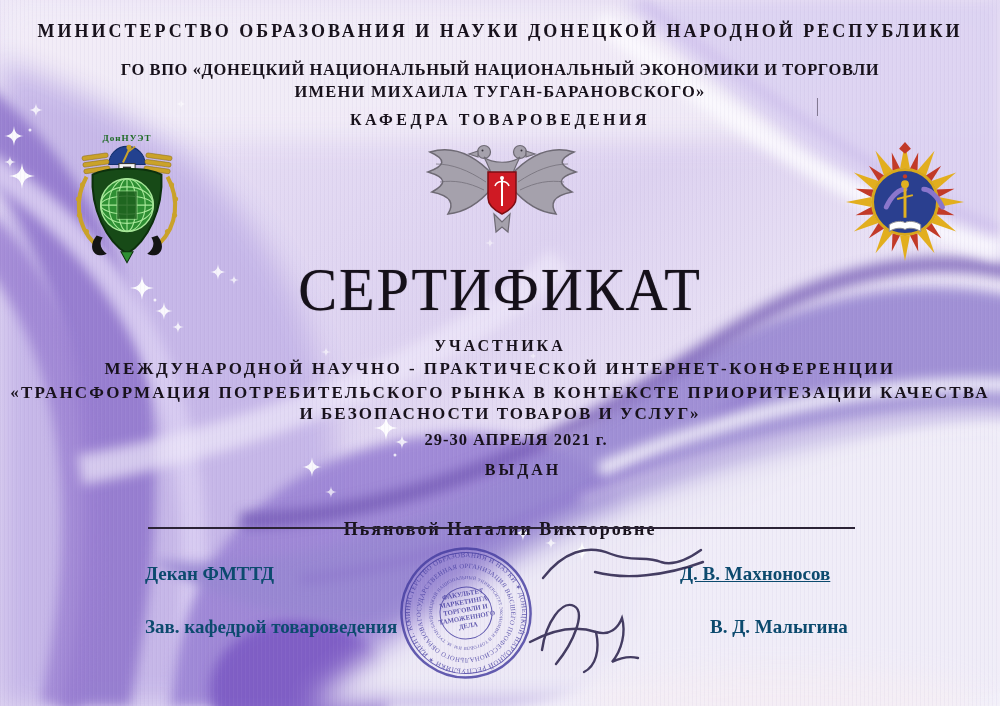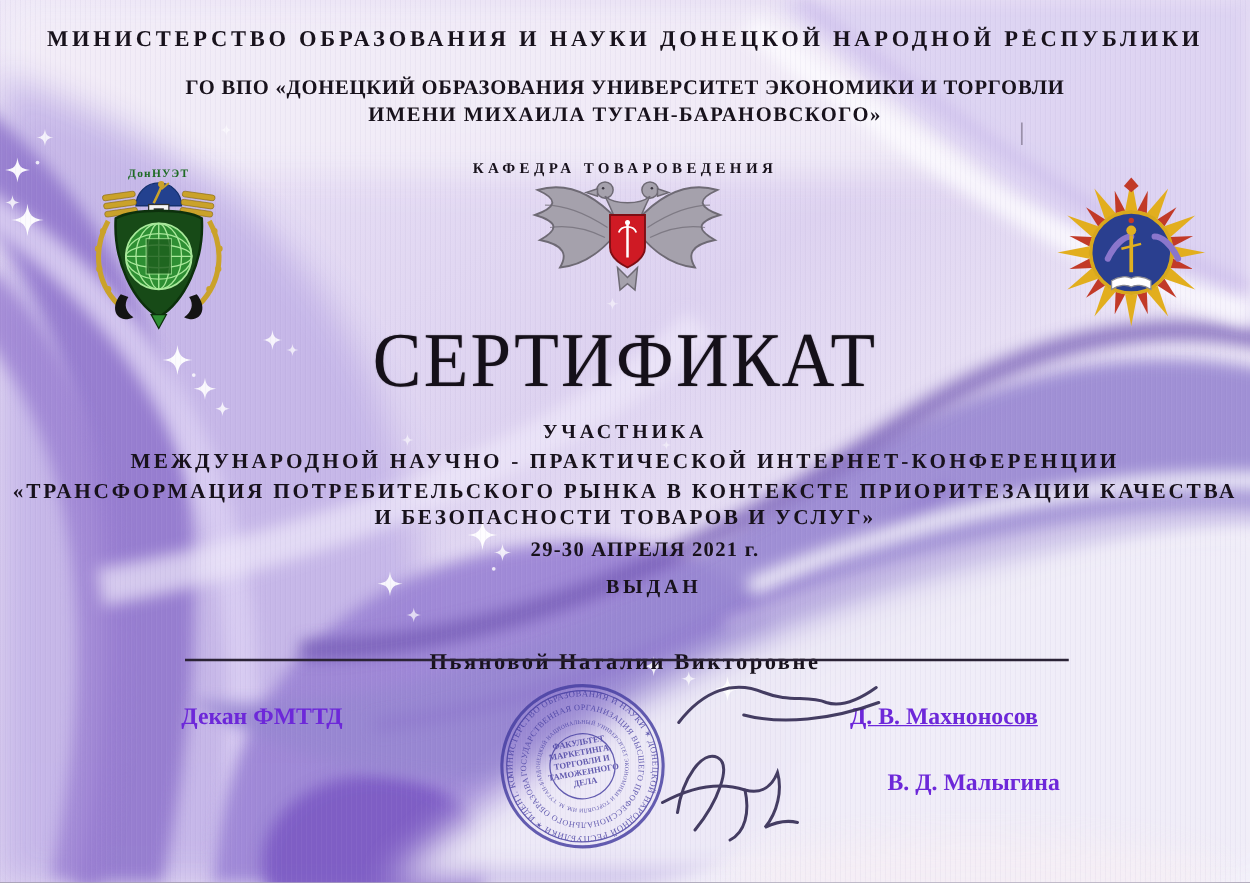--- a/index.html
+++ b/index.html
@@ -11,32 +11,32 @@
   }
   svg{display:block;}
   .bg{position:absolute;inset:0;}
   .texture{position:absolute;inset:0;pointer-events:none;
     background:repeating-linear-gradient(90deg,rgba(110,92,160,.05) 0 1px,rgba(255,255,255,.04) 1px 2px,transparent 2px 4px);}
   .ctext{position:absolute;left:0;width:100%;text-align:center;line-height:1;white-space:nowrap;}
   .b{font-weight:700;}
   .l-ministry{top:22px;font-size:18px;letter-spacing:3px;}
   .l-univ1{top:62px;font-size:16.5px;letter-spacing:.6px;}
   .l-univ2{top:84px;font-size:16.5px;letter-spacing:1.2px;}
-  .l-dept{top:112px;font-size:12px;letter-spacing:3.5px;margin-top:16px;}
+  .l-dept{top:112px;font-size:16px;letter-spacing:3.5px;}
   .l-title{top:258px;font-size:62px;letter-spacing:2px;font-weight:400;
     transform:scaleX(.94);text-shadow:0 0 1px rgba(25,18,30,.55);color:#151019;}
   .l-sub{top:338px;font-size:16px;letter-spacing:3px;}
   .l-ev1{top:360px;font-size:17px;letter-spacing:2.5px;}
   .l-ev2{top:384px;font-size:17px;letter-spacing:2.2px;}
   .l-ev3{top:405px;font-size:17px;letter-spacing:2px;}
   .l-date{top:432px;font-size:16.5px;letter-spacing:1px;margin-left:16px;}
   .l-issued{top:462px;font-size:16px;letter-spacing:3px;margin-left:23px;}
   .l-name{top:520px;font-size:18px;letter-spacing:2px;font-weight:700;}
   .underline{position:absolute;top:527px;left:148px;width:707px;height:2px;background:#2b2336;}
-  .sig-label{position:absolute;font-size:19px;font-weight:700;color:#6d28d9;line-height:1;white-space:nowrap;}
+  .sig-label{position:absolute;font-size:19px;font-weight:700;color:#0c4a6e;line-height:1;white-space:nowrap;}
   .role1{left:145px;top:564px;} .name1{left:680px;top:564px;text-decoration:underline;}
   .role2{left:145px;top:617px;} .name2{left:680px;top:617px;margin-left:30px;}
   .emblem{position:absolute;}
   .stamp{position:absolute;left:399px;top:546px;width:134px;height:134px;}
   .stamp text{font-family:"Liberation Serif",serif;fill:#453da0;}
   .signature{position:absolute;}
   .artifact{position:absolute;left:817px;top:98px;width:1px;height:18px;background:rgba(40,30,50,.5);}
   .artifact-dot{position:absolute;left:822px;top:23px;width:3px;height:3px;border-radius:50%;background:rgba(40,30,50,.45);}
 </style>
 </head>
@@ -104,21 +104,21 @@
       <use href="#spk" transform="translate(582,551) scale(10)" opacity=".9"></use>
       <use href="#spk" transform="translate(533,356) scale(4)" opacity=".5"></use>
       <circle cx="30" cy="130" r="1.5" opacity=".8"></circle>
       <circle cx="155" cy="300" r="1.5" opacity=".8"></circle>
       <circle cx="395" cy="455" r="1.5" opacity=".8"></circle>
     </g>
   </svg>
   <div class="texture"></div>
 
   <div class="ctext b l-ministry">МИНИСТЕРСТВО ОБРАЗОВАНИЯ И НАУКИ ДОНЕЦКОЙ НАРОДНОЙ РЕСПУБЛИКИ</div>
-  <div class="ctext b l-univ1">ГО ВПО «ДОНЕЦКИЙ ОБРАЗОВАНИЯ УНИВЕРСИТЕТ ЭКОНОМИКИ И ТОРГОВЛИ</div>
+  <div class="ctext b l-univ1">ГО ВПО «ДОНЕЦКИЙ НАЦИОНАЛЬНЫЙ НАЦИОНАЛЬНЫЙ ЭКОНОМИКИ И ТОРГОВЛИ</div>
   <div class="ctext b l-univ2">ИМЕНИ МИХАИЛА ТУГАН-БАРАНОВСКОГО»</div>
   <div class="ctext b l-dept">КАФЕДРА ТОВАРОВЕДЕНИЯ</div>
   <div class="artifact"></div>
   <div class="artifact-dot"></div>
 
   <svg class="emblem" style="left:46px;top:130px" width="162" height="134" viewBox="0 0 160 132">
     <text x="80" y="11" text-anchor="middle" font-size="9" font-weight="bold" fill="#1e6b24" letter-spacing="1">ДонНУЭТ</text>
     <path d="M62,34 A18,18 0 0 1 98,34 Z" fill="#23418f" stroke="#13306e"></path>
     <g stroke="#caa22a" fill="#caa22a">
       <circle cx="82" cy="17" r="2.5" stroke="none"></circle>
@@ -251,20 +251,21 @@
   <div class="ctext b l-ev2">«ТРАНСФОРМАЦИЯ ПОТРЕБИТЕЛЬСКОГО РЫНКА В КОНТЕКСТЕ ПРИОРИТЕЗАЦИИ КАЧЕСТВА</div>
   <div class="ctext b l-ev1">МЕЖДУНАРОДНОЙ НАУЧНО - ПРАКТИЧЕСКОЙ ИНТЕРНЕТ-КОНФЕРЕНЦИИ</div>
   <div class="ctext b l-ev3">И БЕЗОПАСНОСТИ ТОВАРОВ И УСЛУГ»</div>
   <div class="ctext b l-date">29-30 АПРЕЛЯ 2021 г.</div>
   <div class="ctext b l-issued">ВЫДАН</div>
   <div class="ctext l-name">Пьяновой Наталии Викторовне</div>
   <div class="underline"></div>
 
   <div class="sig-label role1">Декан ФМТТД</div>
   <div class="sig-label name1">Д. В. Махноносов</div>
+  <div class="sig-label role2">Зав. кафедрой товароведения</div>
   <div class="sig-label name2">В. Д. Малыгина</div>
 
   <svg class="stamp" viewBox="0 0 134 134">
     <defs>
       <path id="sOut" d="M 11,67 a 56,56 0 1 1 112,0 a 56,56 0 1 1 -112,0"></path>
       <path id="sMid" d="M 22,67 a 45,45 0 1 1 90,0 a 45,45 0 1 1 -90,0"></path>
       <path id="sInn" d="M 33,67 a 34,34 0 1 1 68,0 a 34,34 0 1 1 -68,0"></path>
     </defs>
     <g opacity=".82" transform="rotate(-10 67 67)">
       <circle cx="67" cy="67" r="64.5" fill="none" stroke="#453da0" stroke-width="2.5"></circle>

